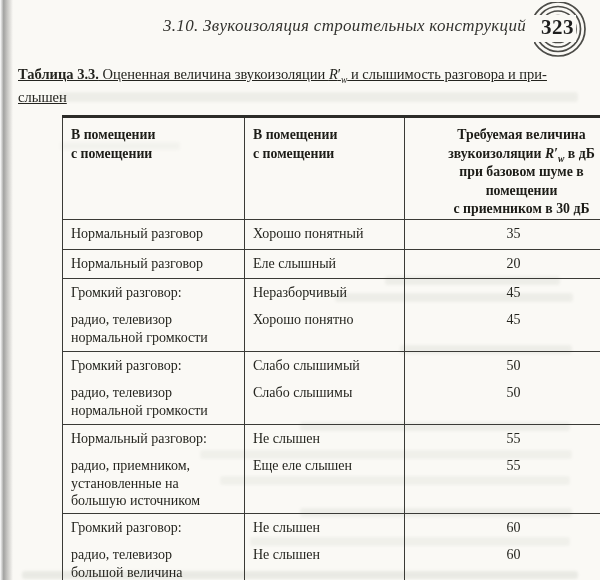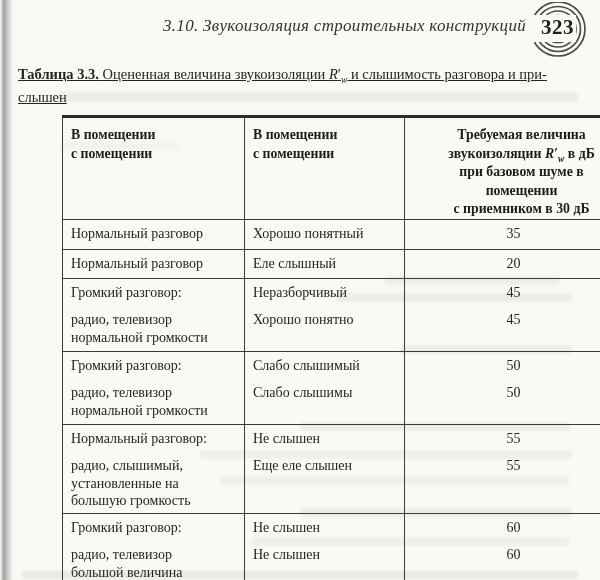--- a/index.html
+++ b/index.html
@@ -186,23 +186,23 @@
           </td>
           <td class="c3">
             <div class="la">50</div>
             <div class="lb">50</div>
           </td>
         </tr>
         <tr style="height: 89px;">
           <td class="c1">
             <div class="la">Нормальный разговор:</div>
             <div class="lb">
-              <div>радио, слышимый,</div>
+              <div>радио, приемником,</div>
               <div>установленные на</div>
-              <div>большую громкость</div>
+              <div>большую источником</div>
             </div>
           </td>
           <td class="c2">
             <div class="la">Не слышен</div>
             <div class="lb">Еще еле слышен</div>
           </td>
           <td class="c3">
             <div class="la">55</div>
             <div class="lb">55</div>
           </td>

